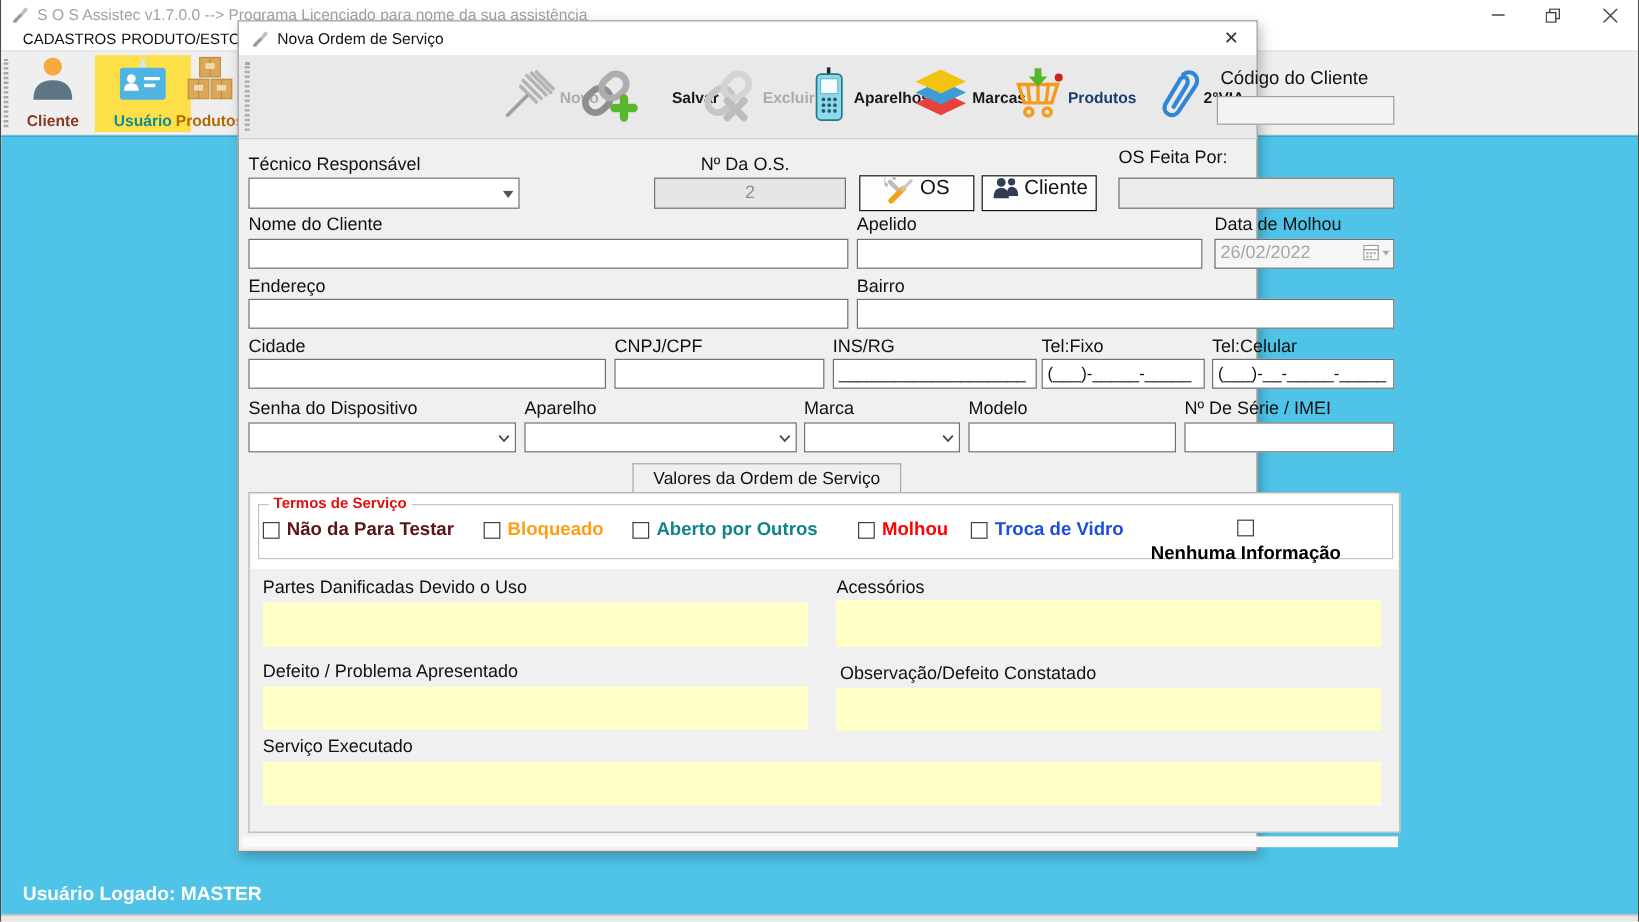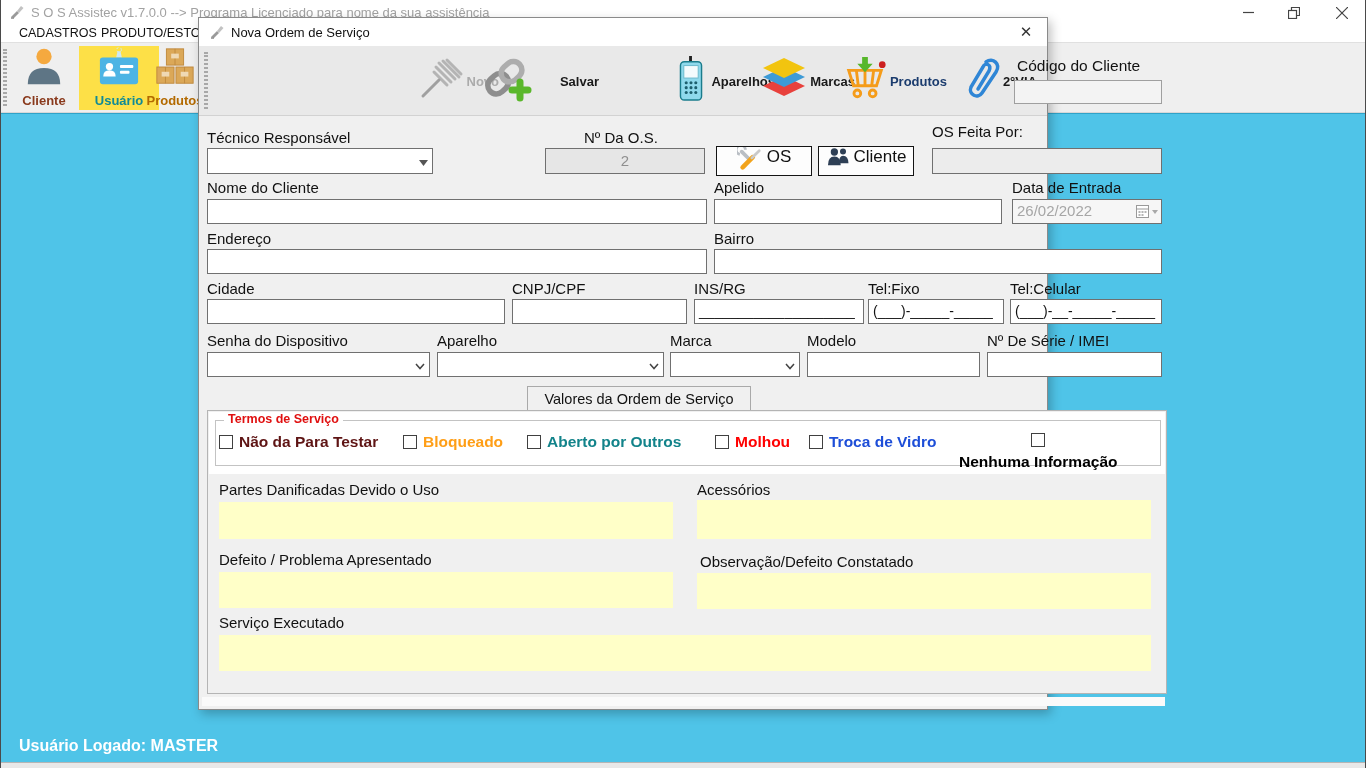--- a/index.html
+++ b/index.html
@@ -188,20 +188,35 @@
             </g>
             <g stroke="#5ab72b" stroke-width="7" stroke-linecap="round">
                 <line x1="40" y1="26" x2="40" y2="42"></line>
                 <line x1="32" y1="34" x2="48" y2="34"></line>
               </g>
           </svg>
         </span>
         <span class="lbl">Salvar</span>
       </div>
 
+      <div class="dtb-btn disabled" style="left:408px; width:72px;">
+        <span>
+          <svg width="56" height="46" viewBox="0 0 56 46">
+            <g transform="rotate(-42 28 20)" fill="none">
+              <rect x="6" y="12" width="22" height="17" rx="8.5" stroke="#c6c6c6" stroke-width="5.5"></rect>
+              <rect x="24" y="12" width="22" height="17" rx="8.5" stroke="#d4d4d4" stroke-width="5.5"></rect>
+            </g>
+            <g stroke="#bdbdbd" stroke-width="6" stroke-linecap="round">
+                <line x1="26" y1="28" x2="40" y2="42"></line>
+                <line x1="40" y1="28" x2="26" y2="42"></line>
+              </g>
+          </svg>
+        </span>
+        <span class="lbl">Excluir</span>
+      </div>
 
       <div class="dtb-btn" style="left:496px; width:80px;">
         <span>
           <svg width="40" height="46" viewBox="0 0 40 48">
             <rect x="18" y="0" width="3" height="7" fill="#222"></rect>
             <rect x="9" y="6" width="22" height="40" rx="4" fill="#8fd9ec" stroke="#1a7c8c" stroke-width="1.5"></rect>
             <rect x="12.5" y="10" width="15" height="13" fill="#f4fbfd" stroke="#6bb9cc"></rect>
             <g fill="#1d5f6e">
               <circle cx="15" cy="28" r="1.6"></circle>
                 <circle cx="20" cy="28" r="1.6"></circle>
@@ -299,21 +314,21 @@
 
     <span class="fld-label" style="left:733px; top:105px;">OS Feita Por:</span>
     <input class="tb gray" style="left: 733px; top: 130px; width: 230px; height: 26px;" value="">
 
     <span class="fld-label" style="left:8px; top:161px;">Nome do Cliente</span>
     <input class="tb" style="left: 8px; top: 181px; width: 500px; height: 25px;" value="">
 
     <span class="fld-label" style="left:515px; top:161px;">Apelido</span>
     <input class="tb" style="left: 515px; top: 181px; width: 288px; height: 25px;" value="">
 
-    <span class="fld-label" style="left:813px; top:161px;">Data de Entrada</span>
+    <span class="fld-label" style="left:813px; top:161px;">Data de Molhou</span>
     <div class="datebox" style="left:813px; top:181px; width:150px; height:25px;">
       <span>26/02/2022</span>
       <span class="cal">
         <svg width="22" height="13" viewBox="0 0 22 13">
           <rect x="0.5" y="0.5" width="12" height="12" fill="#fff" stroke="#9a9a9a"></rect>
           <line x1="0.5" y1="4" x2="12.5" y2="4" stroke="#9a9a9a"></line>
           <g fill="#b5b5b5">
               <rect x="2.5" y="6" width="2" height="2"></rect>
               <rect x="5.5" y="6" width="2" height="2"></rect>
               <rect x="8.5" y="6" width="2" height="2"></rect>

